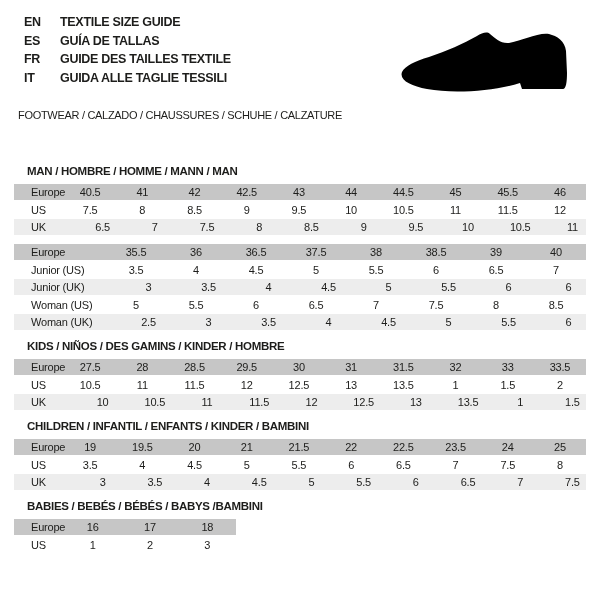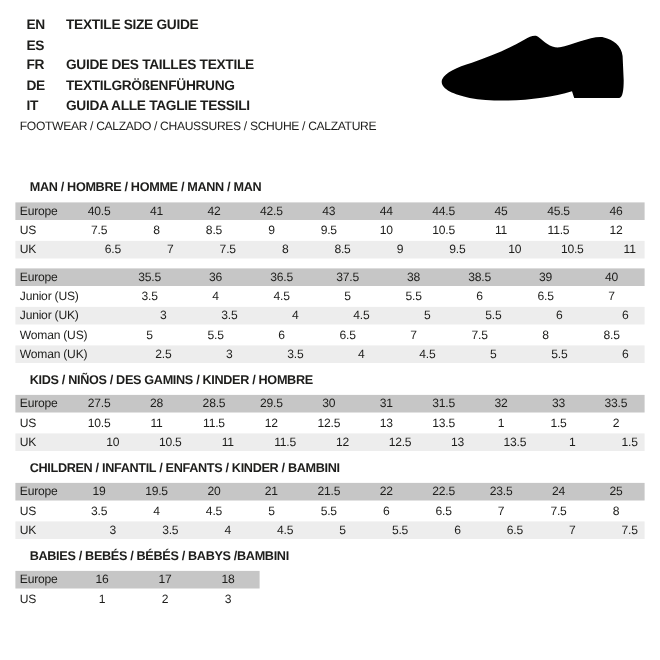--- a/index.html
+++ b/index.html
@@ -54,44 +54,41 @@
   }
   .tbl { width:572px; }
   .tbl.narrow { width:222px; }
   .row {
     display:flex; align-items:center;
     height:16px; margin-bottom:1.5px;
     font-size:11px; letter-spacing:-0.2px;
   }
   .row.head   { background:var(--head-bg,#c6c6c6); }
   .row.stripe { background:var(--stripe-bg,#ededed);gap:25px; }
-  .cell-label { width:50px; padding-left:4px; white-space:nowrap; }
+  .cell-label { width:50px; padding-left:17px; white-space:nowrap; }
   .tbl.wide-label .cell-label { width:92px; }
   .cell-val { flex:1; text-align:center; }
 </style>
 </head>
 <body>
 
 <div class="page">
 
   <div class="langs">
       <div class="lang-row">
         <span class="lang-code">EN</span>
         <span class="lang-text">TEXTILE SIZE GUIDE</span>
       </div>
       <div class="lang-row">
         <span class="lang-code">ES</span>
+        <span class="lang-text">GUÍA DE TALLAS</span>
       </div>
       <div class="lang-row">
         <span class="lang-code">FR</span>
         <span class="lang-text">GUIDE DES TAILLES TEXTILE</span>
-      </div>
-      <div class="lang-row">
-        <span class="lang-code">DE</span>
-        <span class="lang-text">TEXTILGRÖßENFÜHRUNG</span>
       </div>
       <div class="lang-row">
         <span class="lang-code">IT</span>
         <span class="lang-text">GUIDA ALLE TAGLIE TESSILI</span>
       </div>
     </div>
 
   <div class="shoe-wrap">
     <svg viewBox="0 0 172 65" xmlns="http://www.w3.org/2000/svg">
       <path style="fill:var(--icon-fill,#000)" d="

